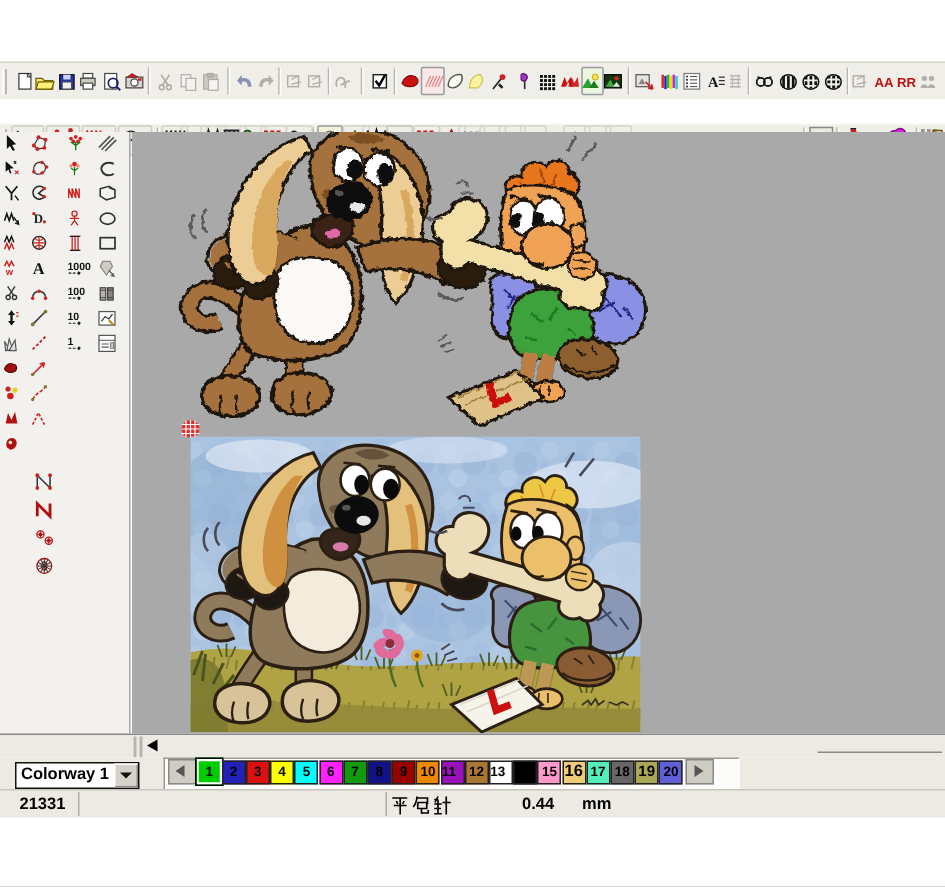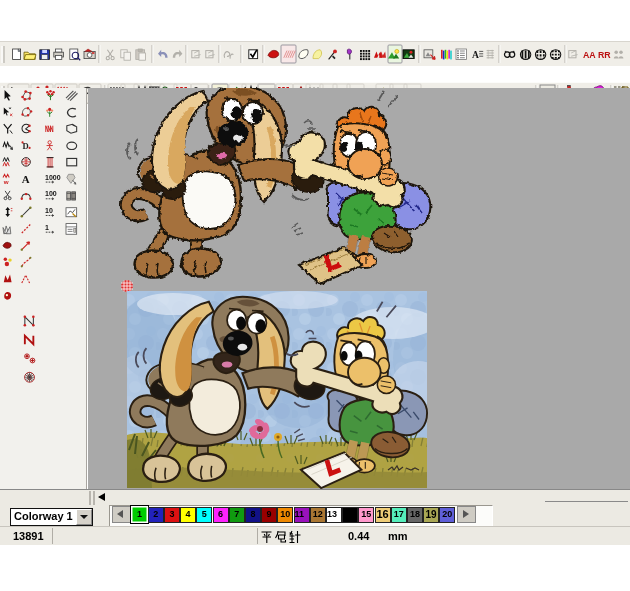--- a/index.html
+++ b/index.html
@@ -969,21 +969,21 @@
     <div style="position:absolute;left:374.5px;top:1.5px;width:14px;height:14px;background:#eecc77;border:1px solid #222;text-align:center;font-size:11px;font-weight:bold;line-height:13px;color:#000;">16</div>
     <div style="position:absolute;left:390.7px;top:1.5px;width:14px;height:14px;background:#55eebb;border:1px solid #222;text-align:center;font-size:9px;font-weight:bold;line-height:13px;color:#000;">17</div>
     <div style="position:absolute;left:406.9px;top:1.5px;width:14px;height:14px;background:#666666;border:1px solid #222;text-align:center;font-size:9px;font-weight:bold;line-height:13px;color:#000;">18</div>
     <div style="position:absolute;left:423.1px;top:1.5px;width:14px;height:14px;background:#aaa855;border:1px solid #222;text-align:center;font-size:10px;font-weight:bold;line-height:13px;color:#000;">19</div>
     <div style="position:absolute;left:439.3px;top:1.5px;width:14px;height:14px;background:#5f5fd8;border:1px solid #222;text-align:center;font-size:9px;font-weight:bold;line-height:13px;color:#000;">20</div>
     <div style="position:absolute;left:457px;top:1px;width:17px;height:15px;background:#cfccc4;border:1px solid #888;">
       <div style="position:absolute;left:5px;top:3px;width:0;height:0;border-top:4.5px solid transparent;border-bottom:4.5px solid transparent;border-left:6px solid #555;"></div>
     </div>
   </div>
 <div class="abs" style="left:0;top:526px;width:630px;height:19px;background:#eceae3;border-top:1px solid #c8c5be;box-sizing:border-box;font-size:11px;font-weight:bold;color:#000">
-    <span class="abs" style="left:13px;top:3px;">13891</span>
+    <span class="abs" style="left:13px;top:3px;">21331</span>
     <div class="abs" style="left:52px;top:1px;width:1px;height:16px;background:#b0ada6"></div>
     <div class="abs" style="left:257px;top:1px;width:1px;height:16px;background:#b0ada6"></div>
     <svg width="40" height="14" viewBox="0 0 40 14" style="position:absolute;left:261px;top:3px">
       <g stroke="#000" stroke-width="1.1" fill="none">
         <path d="M0.5,2 h10 M1.5,7 h8.5 M5.8,2 v11 M3.2,4 l1,2 M8.4,4 l-1,2"></path>
       </g>
       <g transform="translate(14,0)" stroke="#000" stroke-width="1.1" fill="none">
         <path d="M3,1 C3,4 2,6 0.5,8 M3,2 h7 l0,4 M3.5,5 h6 M3.5,5 v4 h6 v-4 M6,9 v3 h4.5 l0,-2"></path>
       </g>
       <g transform="translate(28,0)" stroke="#000" stroke-width="1.1" fill="none">

